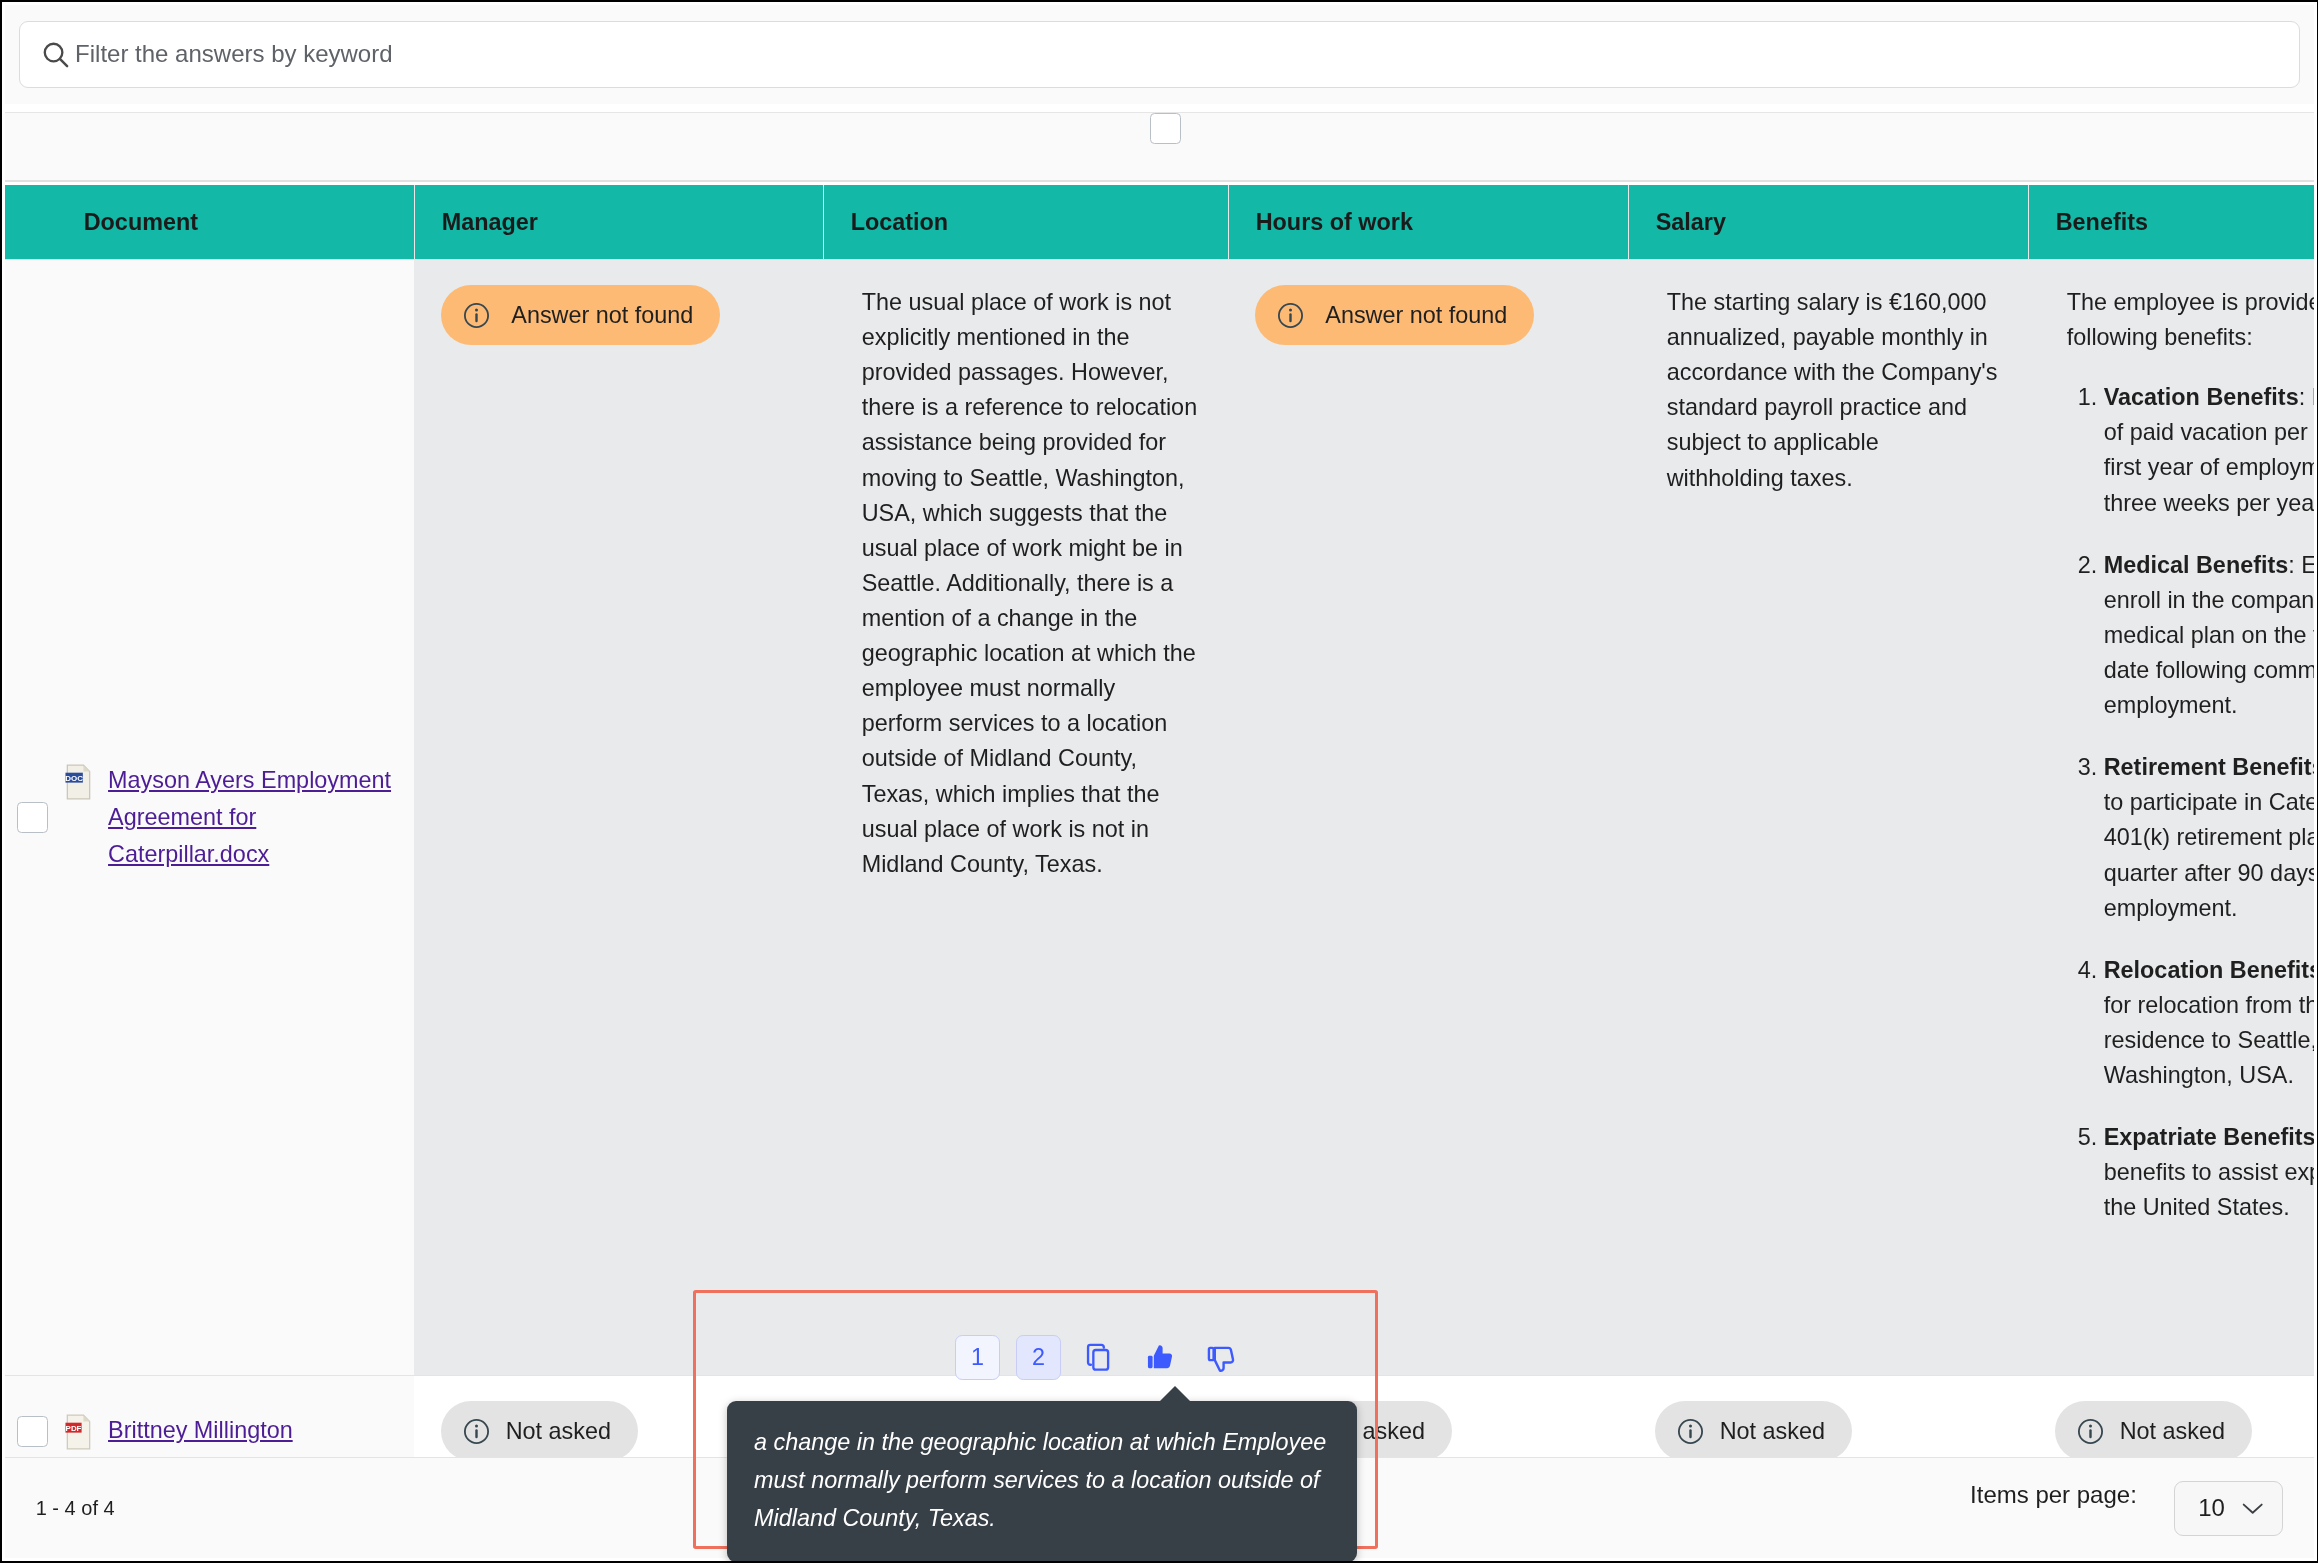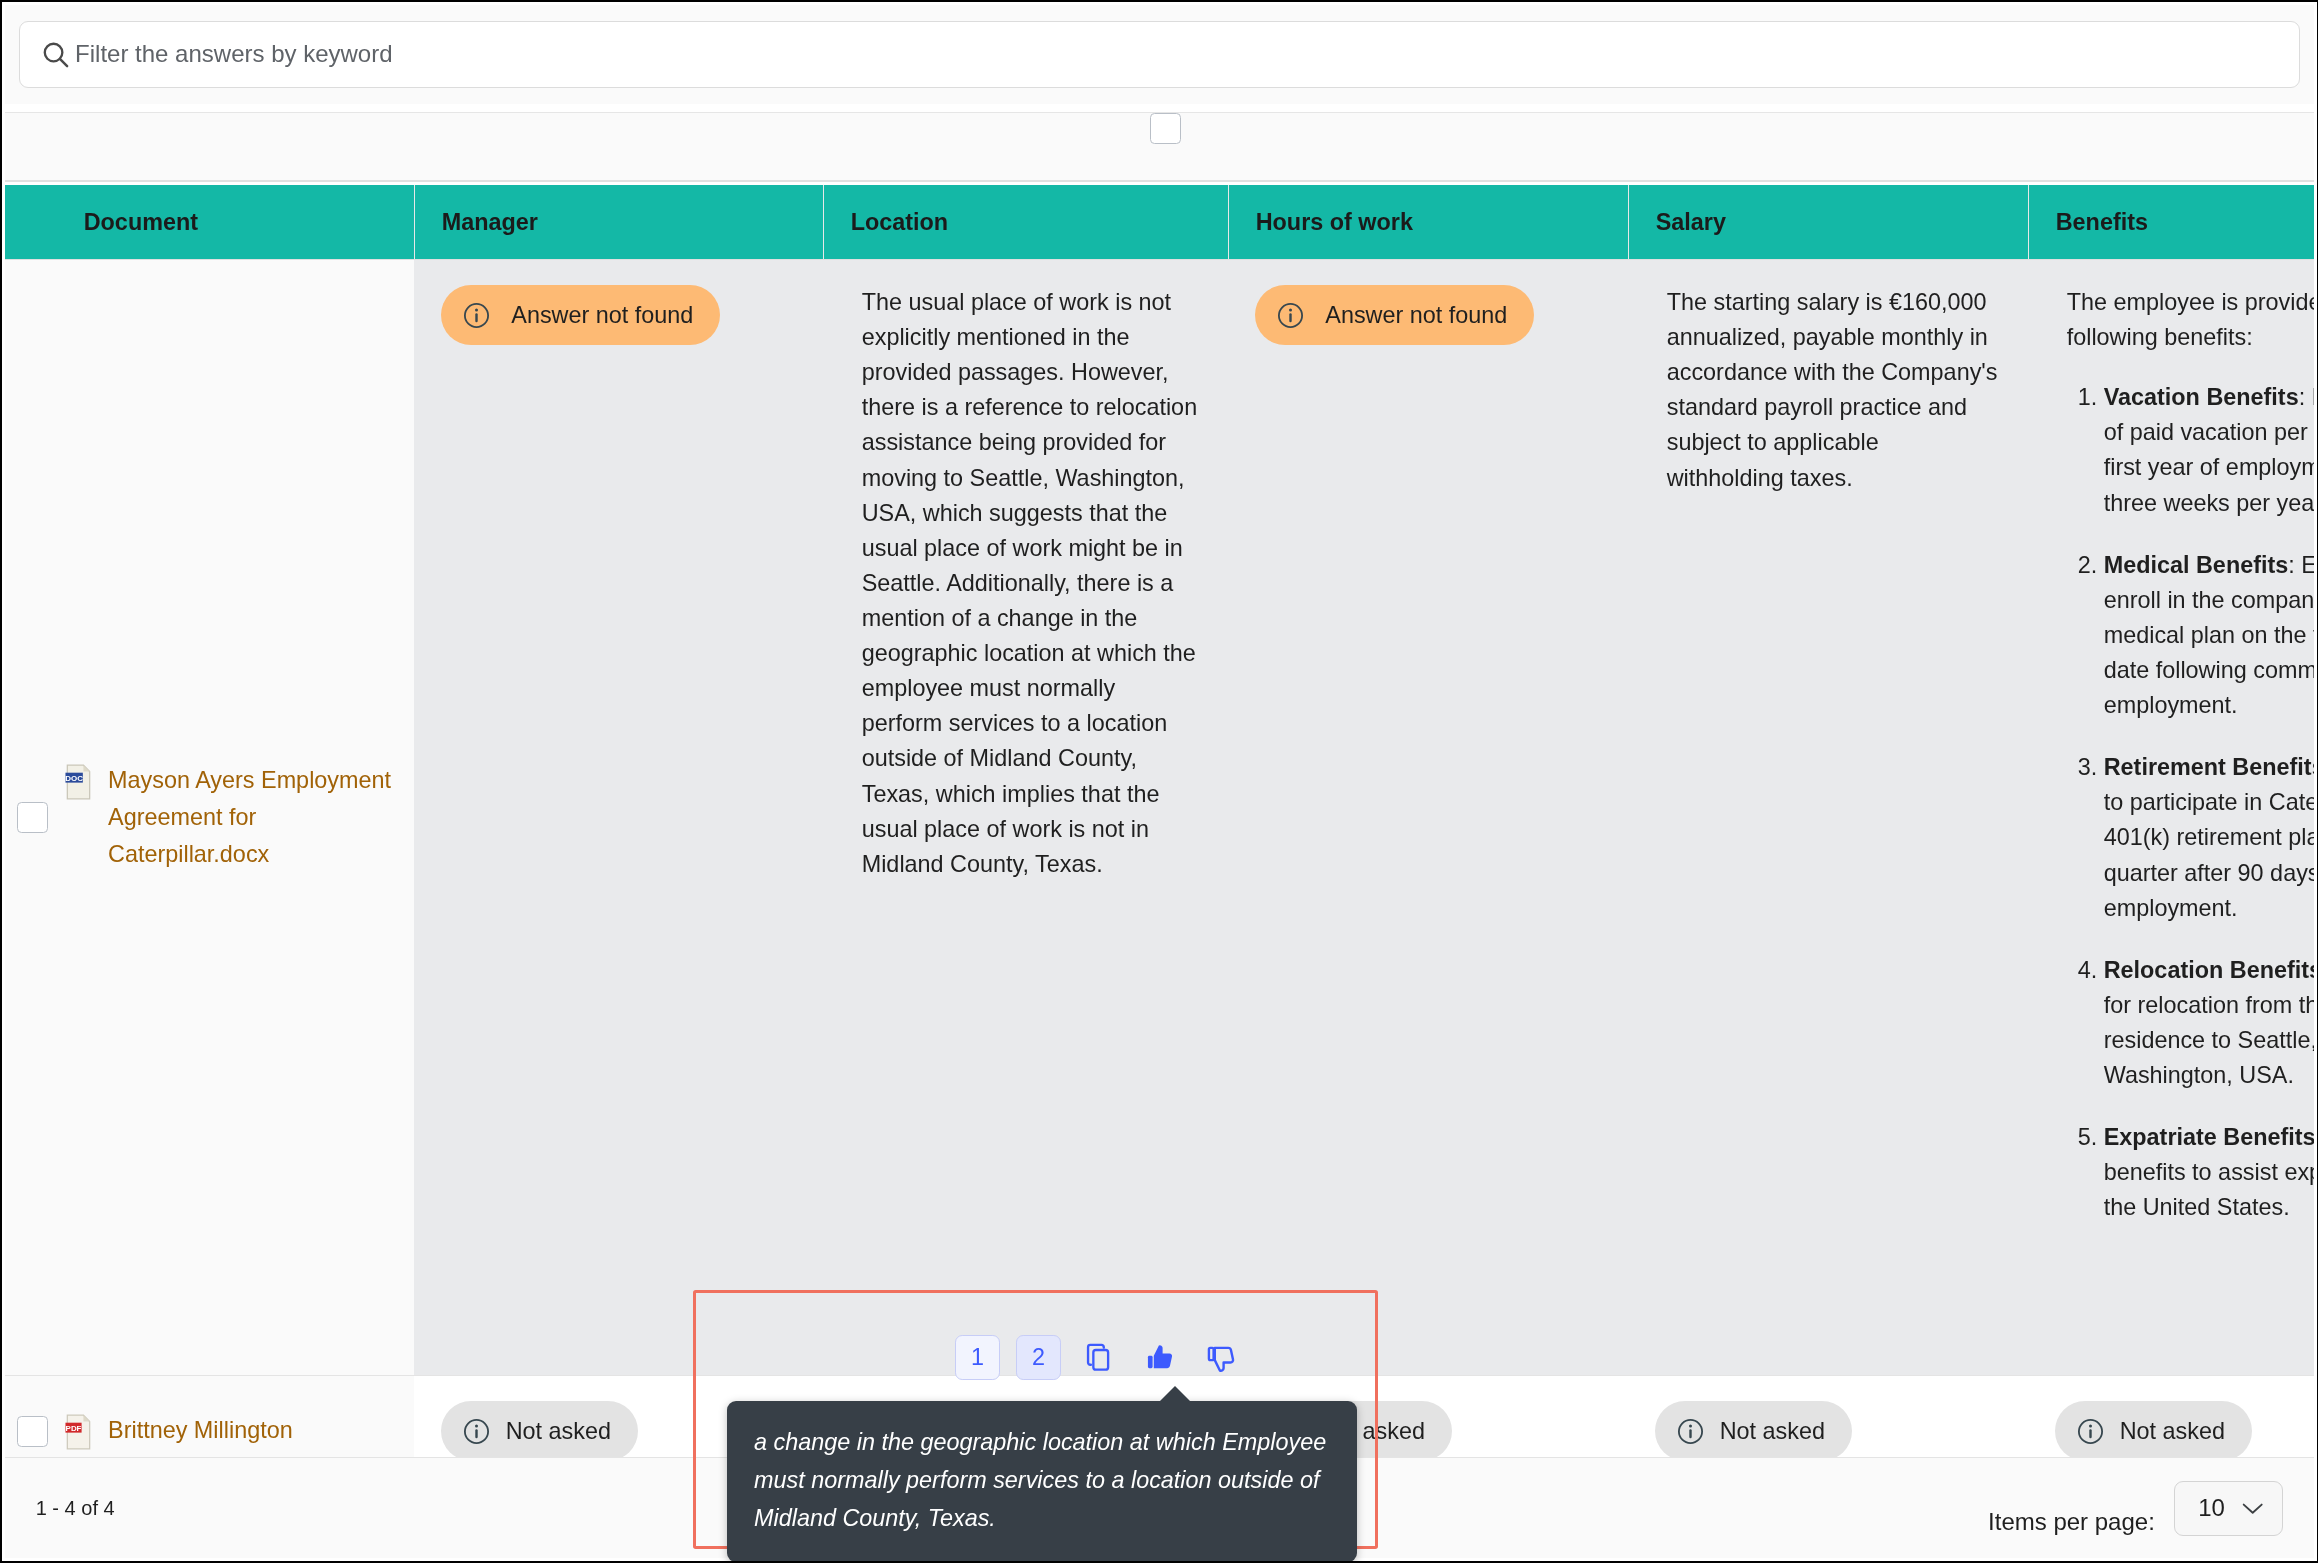--- a/index.html
+++ b/index.html
@@ -128,21 +128,21 @@
   .cell.doccell {
     background: #fafafa;
     align-self: stretch;
     display: flex; align-items: center;
     padding: 0 18px 0 12.6px;
     gap: 14.4px;
   }
   .row-second .cell.doccell { background: #fafafa; }
   .docname {
     display: flex; align-items: flex-start; gap: 14.4px;
-    font-size: 23.4px; color: #a16207; line-height: 1.58;
+    font-size: 23.4px; color: #4c1d95; line-height: 1.58; text-decoration: underline;
   }
   .doc-icon { width: 31px; height: 36px; flex: 0 0 31px; margin-top: 1.8px;}
 
   
   .chip {
     display: inline-flex; align-items: center; gap: 14.4px;
     border-radius: 36px;
     padding: 12.6px 27px 12.6px 21.6px;
     font-size: 23.4px;
     color: #1f1f1f;
@@ -225,21 +225,21 @@
     left: 2.7px; right: 2.7px; bottom: 2.7px;
     height: 101px;
     background: #fafafa;
     border-top: 1.8px solid #e4e4e4;
     display: flex; align-items: center;
     padding: 0 31px;
   }
   .range { font-size: 20px; color: #1f1f1f; }
   .pagectl {
     margin-left: auto;
-    display: flex; align-items: flex-end; gap: 19px;
+    display: flex; align-items: flex-start; gap: 37px;
   }
   .ipp-label { font-size: 24px; color: #1f1f1f; }
   .ipp-select {
     border: 1.4px solid #d4d4d4;
     border-radius: 9px;
     background: #f7f7f7;
     padding: 12.6px 18px 12.6px 23.4px;
     display: flex; align-items: center; gap: 16px;
     font-size: 24px; color: #1f1f1f;
     cursor: pointer;

